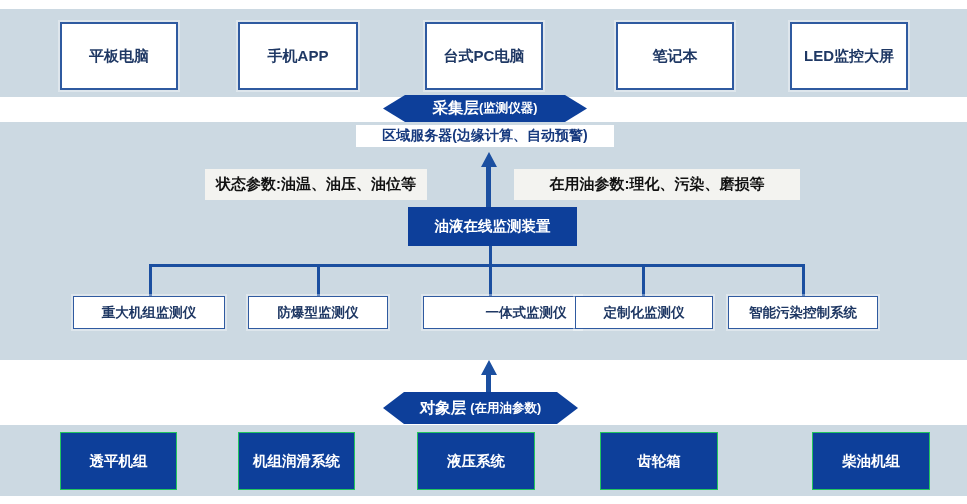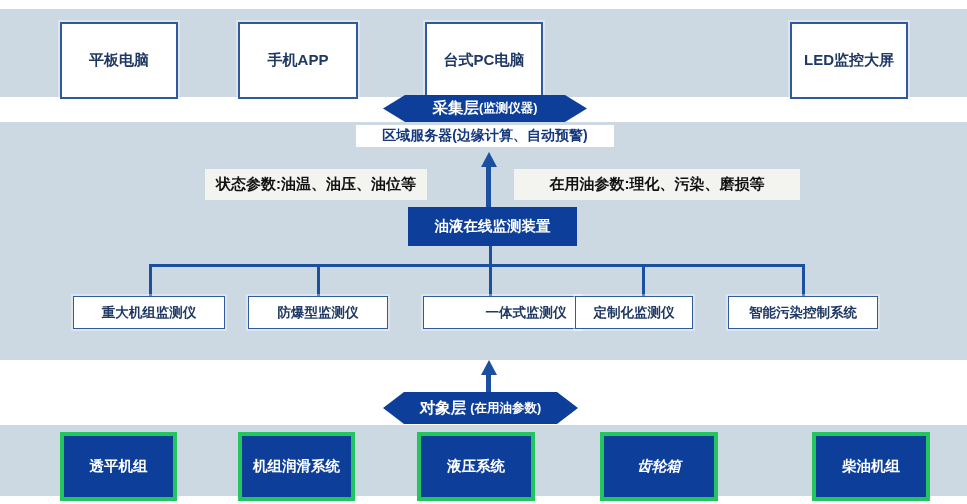--- a/index.html
+++ b/index.html
@@ -12,28 +12,28 @@
   .band-top{top:9px;height:88px;}
   .band-mid{top:122px;height:238px;}
   .band-bottom{top:425px;height:71px;}
 
   .white-box{
     position:absolute;background:#fff;border:2px solid var(--box_border,#2f5aa0);
     display:flex;align-items:center;justify-content:center;box-sizing:border-box;
     color:var(--box_text,#1f3864);font-weight:700;
     box-shadow:0 0 0 2px rgba(255,255,255,.35);
   }
-  .device-box{top:22px;height:77px;font-size:15px;}
+  .device-box{top:22px;height:68px;font-size:15px;}
   .monitor-box{top:296px;height:33px;font-size:13.5px;border-width:1.5px;}
 
   .navy-box{
     position:absolute;background:var(--navy,#0d3f9a);color:#fff;font-weight:700;
     display:flex;align-items:center;justify-content:center;box-sizing:border-box;
   }
-  .equip-box{top:432px;height:69px;font-size:14.5px;border:4px solid #22c55e;}
+  .equip-box{top:432px;height:58px;font-size:14.5px;border:1px solid #22c55e;}
 
   .pill{
     position:absolute;background:var(--navy,#0d3f9a);color:#fff;
     display:flex;align-items:center;justify-content:center;z-index:3;
   }
   .pill .t{font-size:15.5px;font-weight:700;}
   .pill .s{font-size:12.5px;font-weight:700;}
   .pill-collect{left:383px;top:95px;width:204px;height:27px;
     clip-path:polygon(22px 0,calc(100% - 22px) 0,100% 50%,calc(100% - 22px) 100%,22px 100%,0 50%);justify-content:center;}
   .pill-object{left:383px;top:392px;width:195px;height:32px;
@@ -74,20 +74,23 @@
 
   <div class="white-box device-box" style="left:60px;width:118px;">
     <span>平板电脑</span>
   </div>
   <div class="white-box device-box" style="left:238px;width:120px;">
     <span>手机APP</span>
   </div>
   <div class="white-box device-box" style="left:425px;width:118px;">
     <span>台式PC电脑</span>
   </div>
+  <div class="white-box device-box" style="left:616px;width:118px;">
+    <span>笔记本</span>
+  </div>
   <div class="white-box device-box" style="left:790px;width:118px;">
     <span>LED监控大屏</span>
   </div>
 
   <div class="pill pill-collect">
     <span class="t">采集层</span>
       <span class="s">(监测仪器)</span>
   </div>
 
   <div class="server-label">区域服务器(边缘计算、自动预警)</div>
@@ -109,21 +112,21 @@
 
   <div class="white-box monitor-box" style="left:73px;width:152px;">
     <span>重大机组监测仪</span>
   </div>
   <div class="white-box monitor-box" style="left:248px;width:140px;">
     <span>防爆型监测仪</span>
   </div>
   <div class="white-box monitor-box" style="left:423px;width:158px;padding-left:48px;">
     <span>一体式监测仪</span>
   </div>
-  <div class="white-box monitor-box" style="left:575px;width:118px;">
+  <div class="white-box monitor-box" style="left:575px;width:138px;">
     <span>定制化监测仪</span>
   </div>
   <div class="white-box monitor-box" style="left:728px;width:150px;">
     <span>智能污染控制系统</span>
   </div>
 
   <div class="arrow-head" style="left:481px;top:360px;"></div>
   <div class="arrow-shaft" style="left:486px;top:373px;height:19px;"></div>
 
   <div class="pill pill-object">
@@ -133,20 +136,20 @@
 
   <div class="navy-box equip-box" style="left:60px;width:117px;">
     <span>透平机组</span>
   </div>
   <div class="navy-box equip-box" style="left:238px;width:117px;">
     <span>机组润滑系统</span>
   </div>
   <div class="navy-box equip-box" style="left:417px;width:118px;">
     <span>液压系统</span>
   </div>
-  <div class="navy-box equip-box" style="left:600px;width:118px;font-style:italic;">
+  <div class="navy-box equip-box" style="left:600px;width:118px;">
     <span>齿轮箱</span>
   </div>
   <div class="navy-box equip-box" style="left:812px;width:118px;">
     <span>柴油机组</span>
   </div>
 
 </div>
 
 </body></html>

